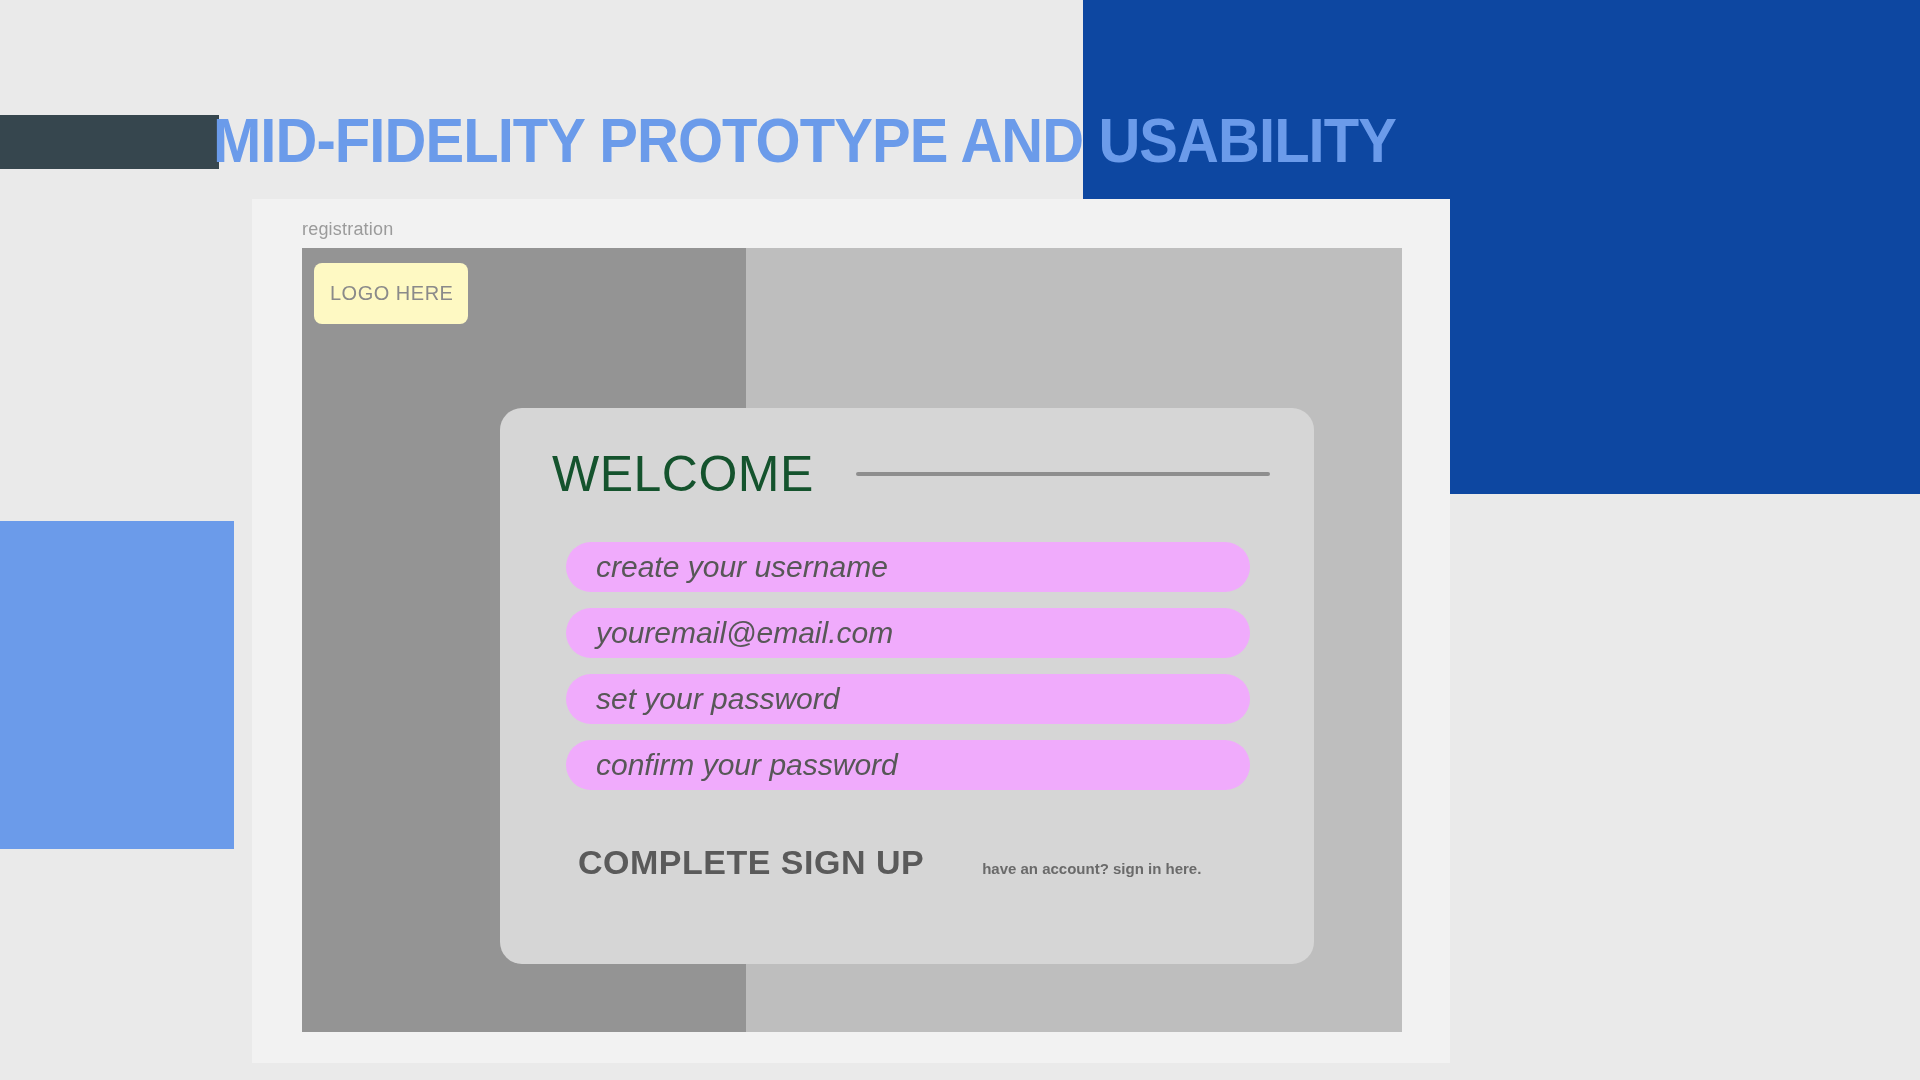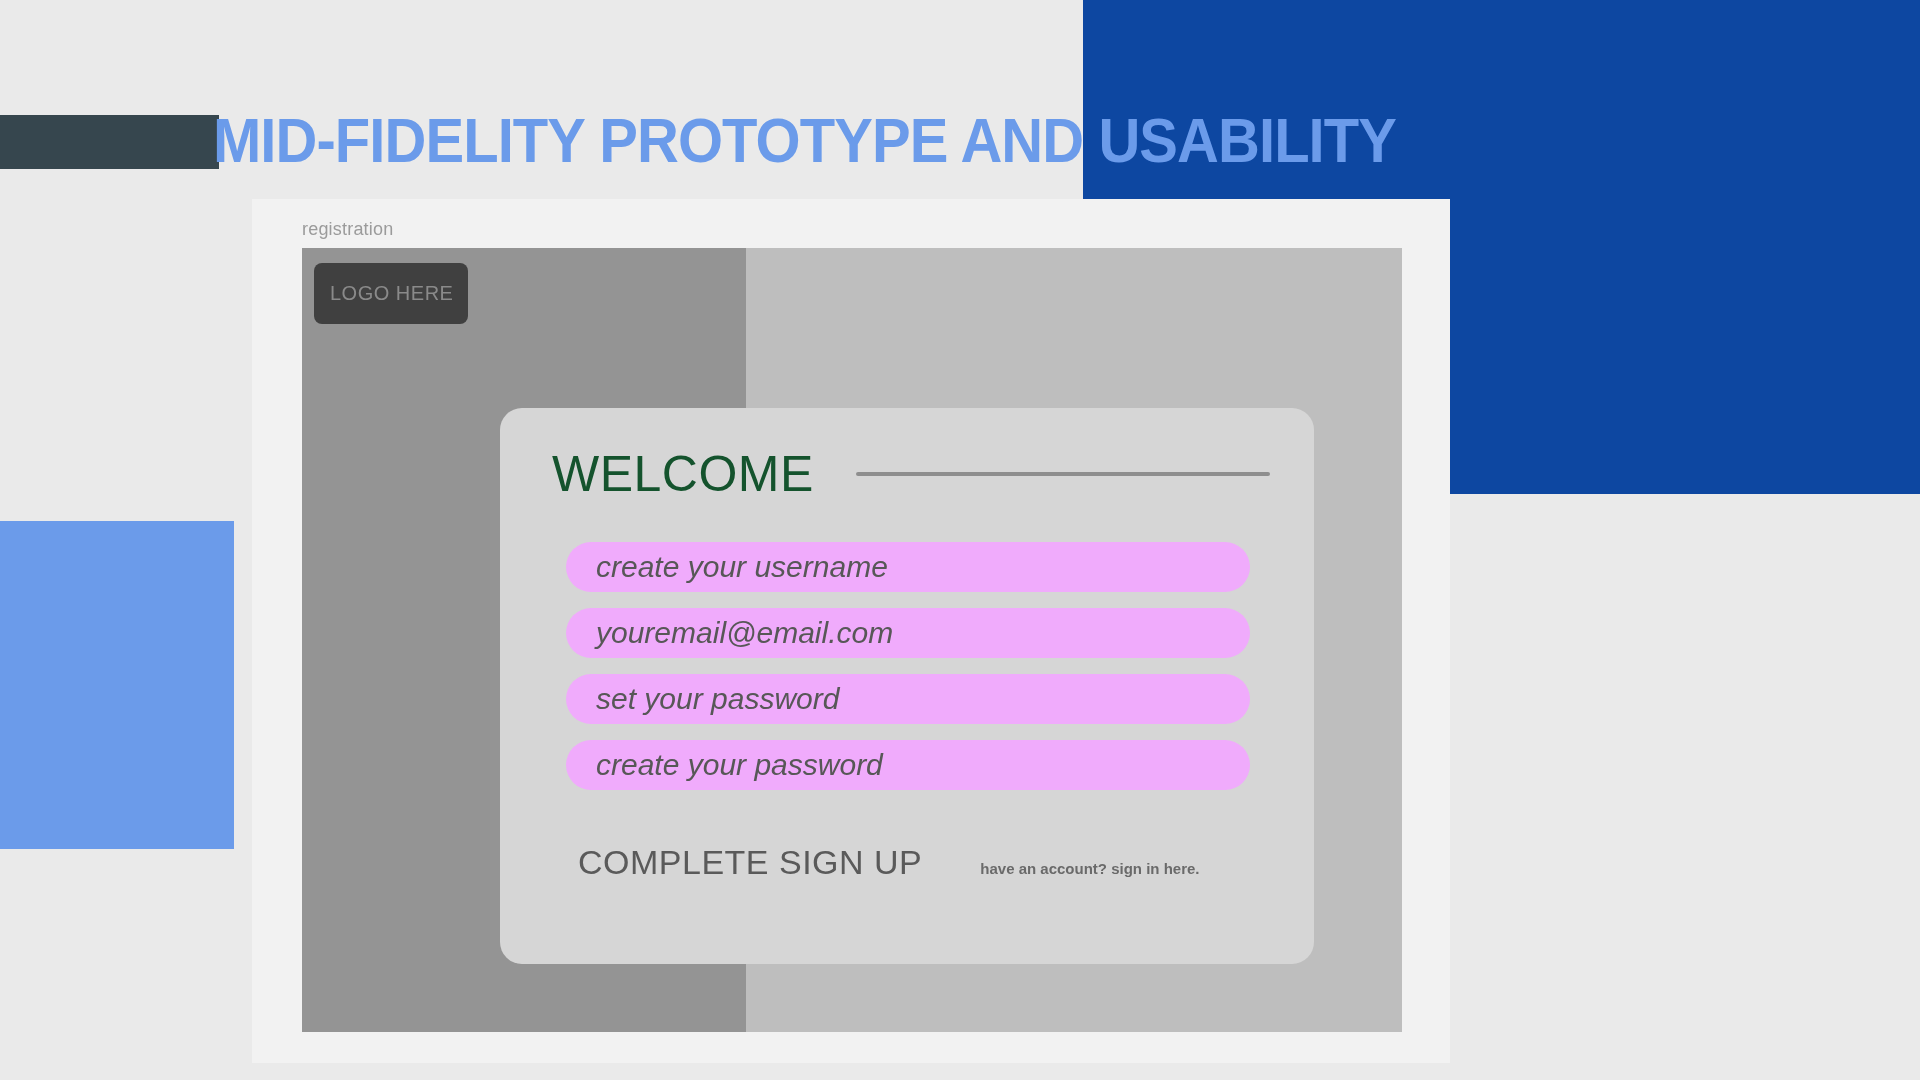--- a/index.html
+++ b/index.html
@@ -98,21 +98,21 @@
     width: 444px;
     height: 784px;
     background: #949494;
   }
   .logo-box {
     position: absolute;
     left: 12px;
     top: 15px;
     width: 154px;
     height: 61px;
-    background: #404040;
+    background: #fef9c3;
     border-radius: 8px;
   }
   .logo-box span {
     position: absolute;
     left: 16px;
     top: 19px;
     font-size: 20px;
     color: #8a8a8a;
     letter-spacing: 0.5px;
   }
@@ -178,21 +178,21 @@
   .cta-row {
     position: absolute;
     left: 78px;
     top: 404px;
     width: 680px;
     display: flex;
     align-items: baseline;
   }
   .cta-button {
     font-size: 34px;
-    font-weight: normal;
+    font-weight: bold;
     color: #5a5a5a;
     letter-spacing: 0.5px;
     white-space: nowrap;
   }
   .cta-link {
     margin-left: 58px;
     font-size: 15px;
     font-weight: bold;
     color: #6a6a6a;
     white-space: nowrap;
@@ -233,21 +233,21 @@
           <div class="field">
             <span>create your username</span>
           </div>
           <div class="field">
             <span>youremail@email.com</span>
           </div>
           <div class="field">
             <span>set your password</span>
           </div>
           <div class="field">
-            <span>create your password</span>
+            <span>confirm your password</span>
           </div>
         </div>
 
         <div class="cta-row">
           <div class="cta-button">COMPLETE SIGN UP</div>
           <div class="cta-link">have an account? sign in here.</div>
         </div>
 
       </div>
     </div>

